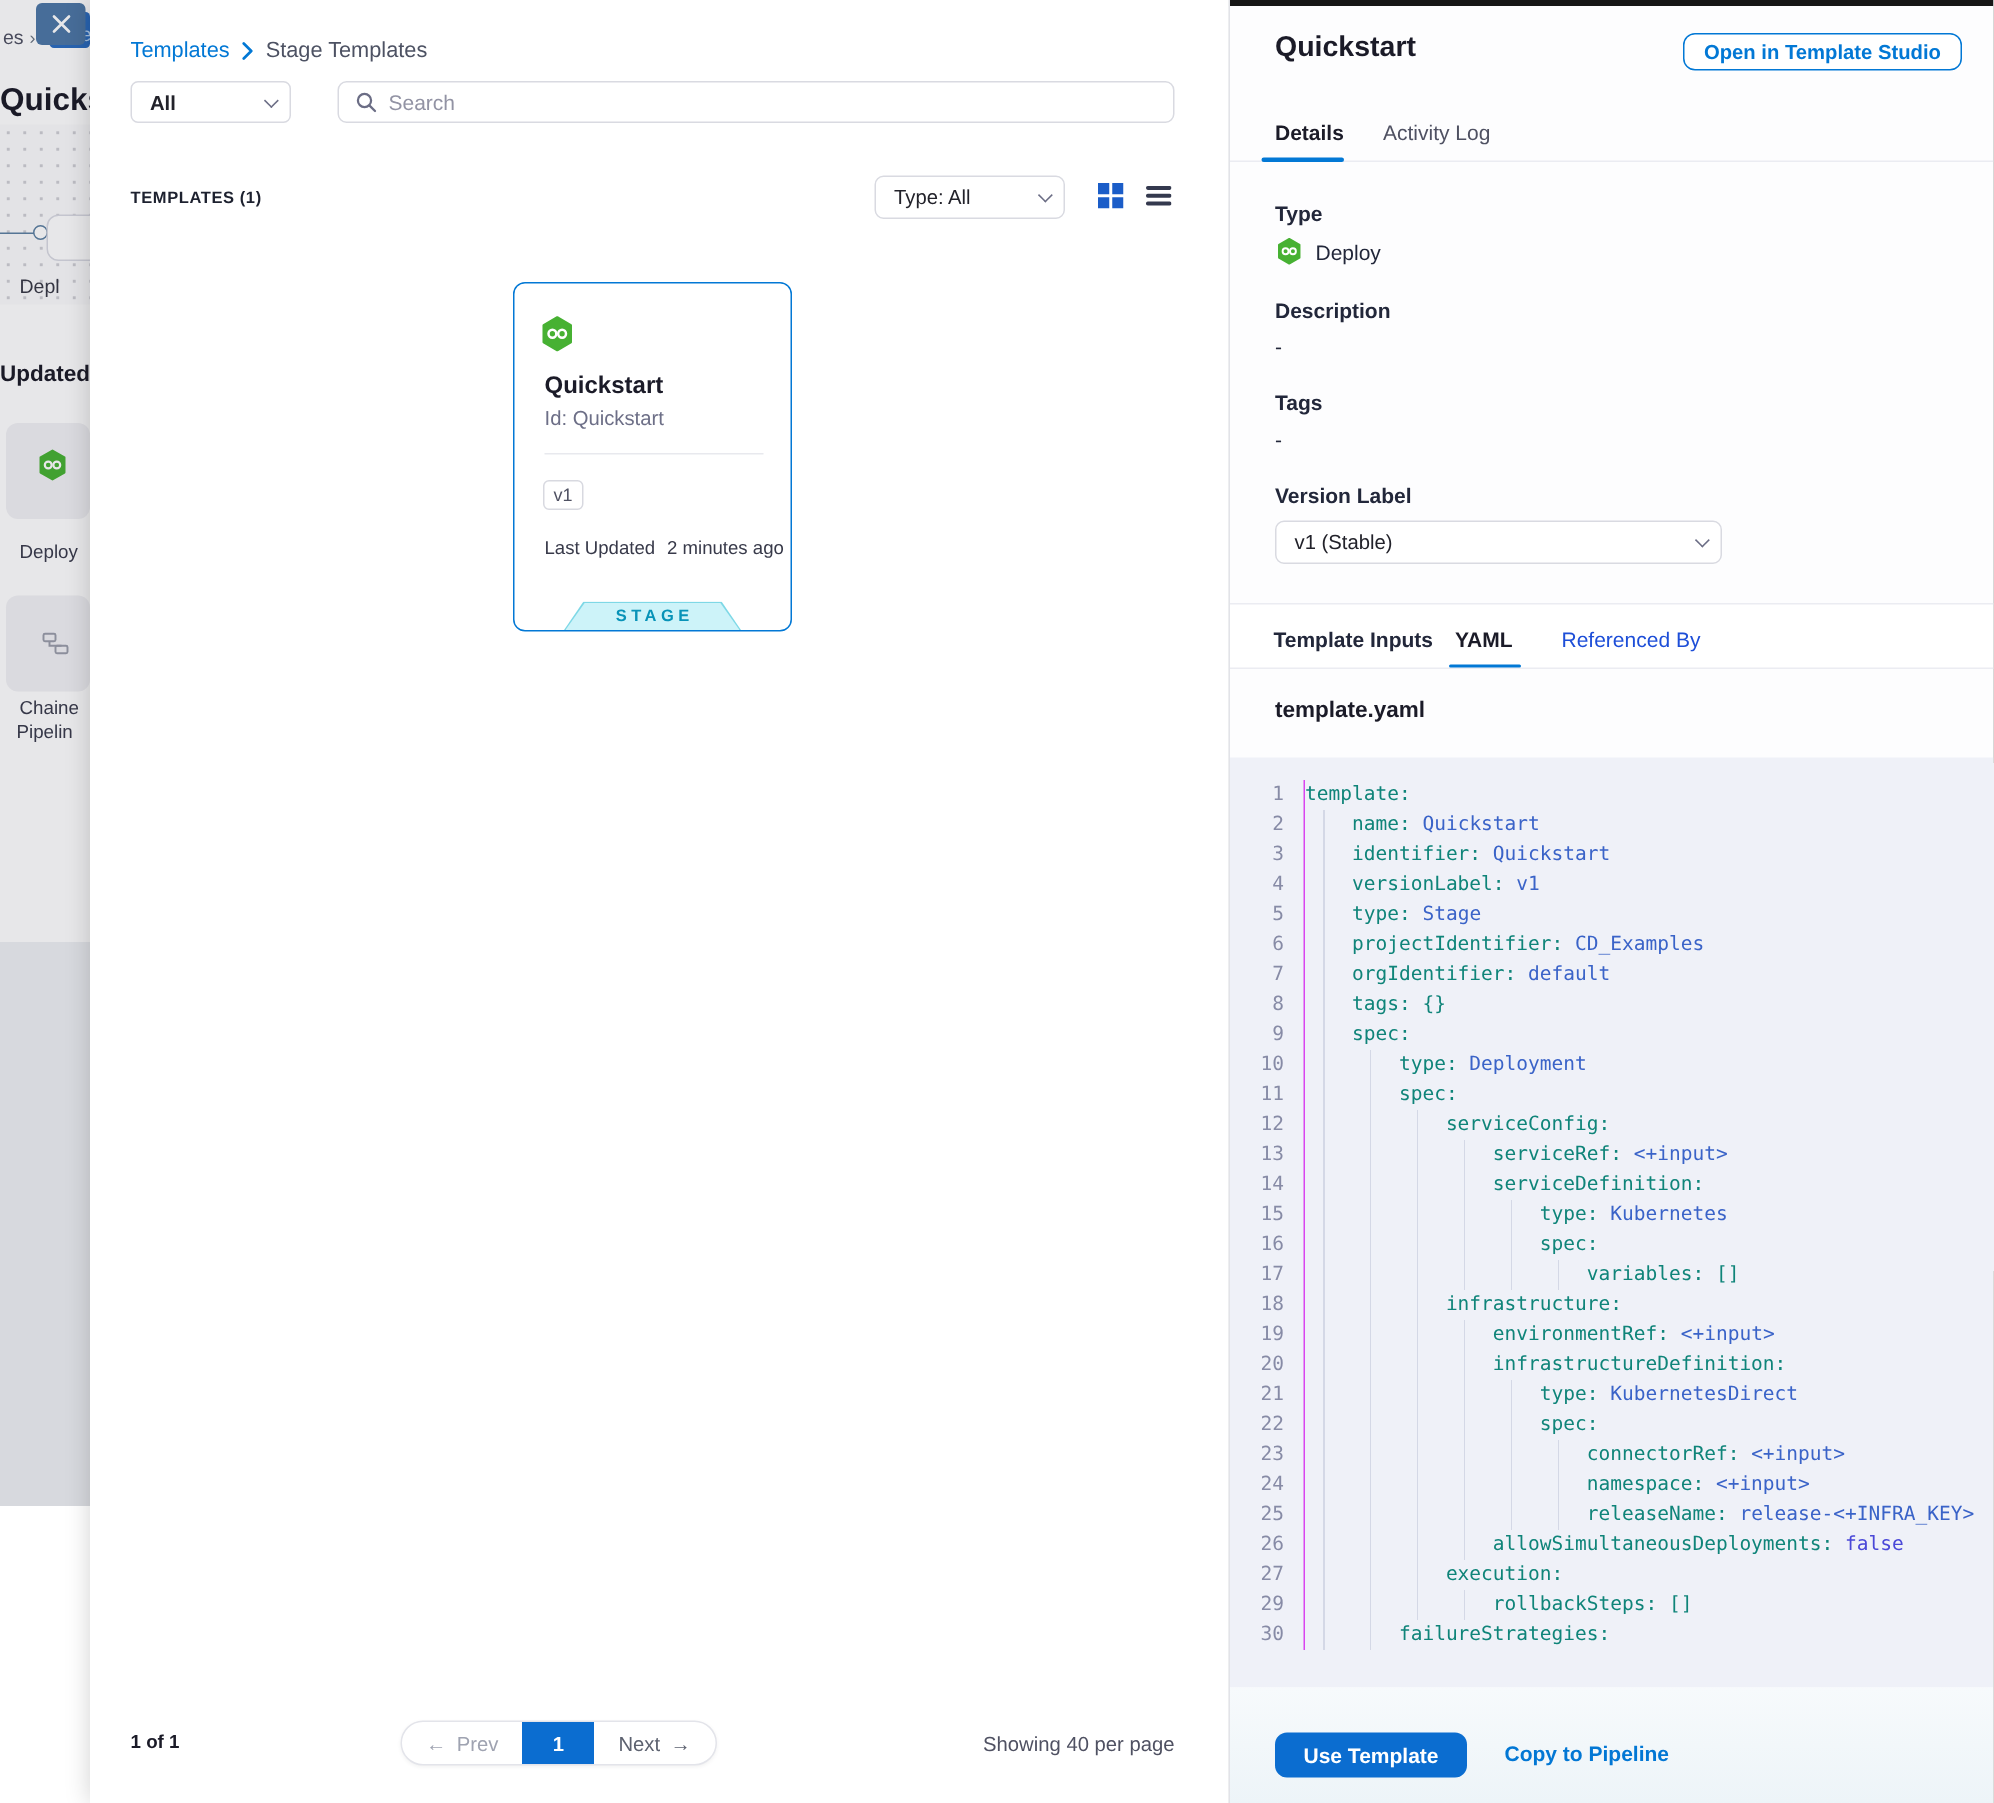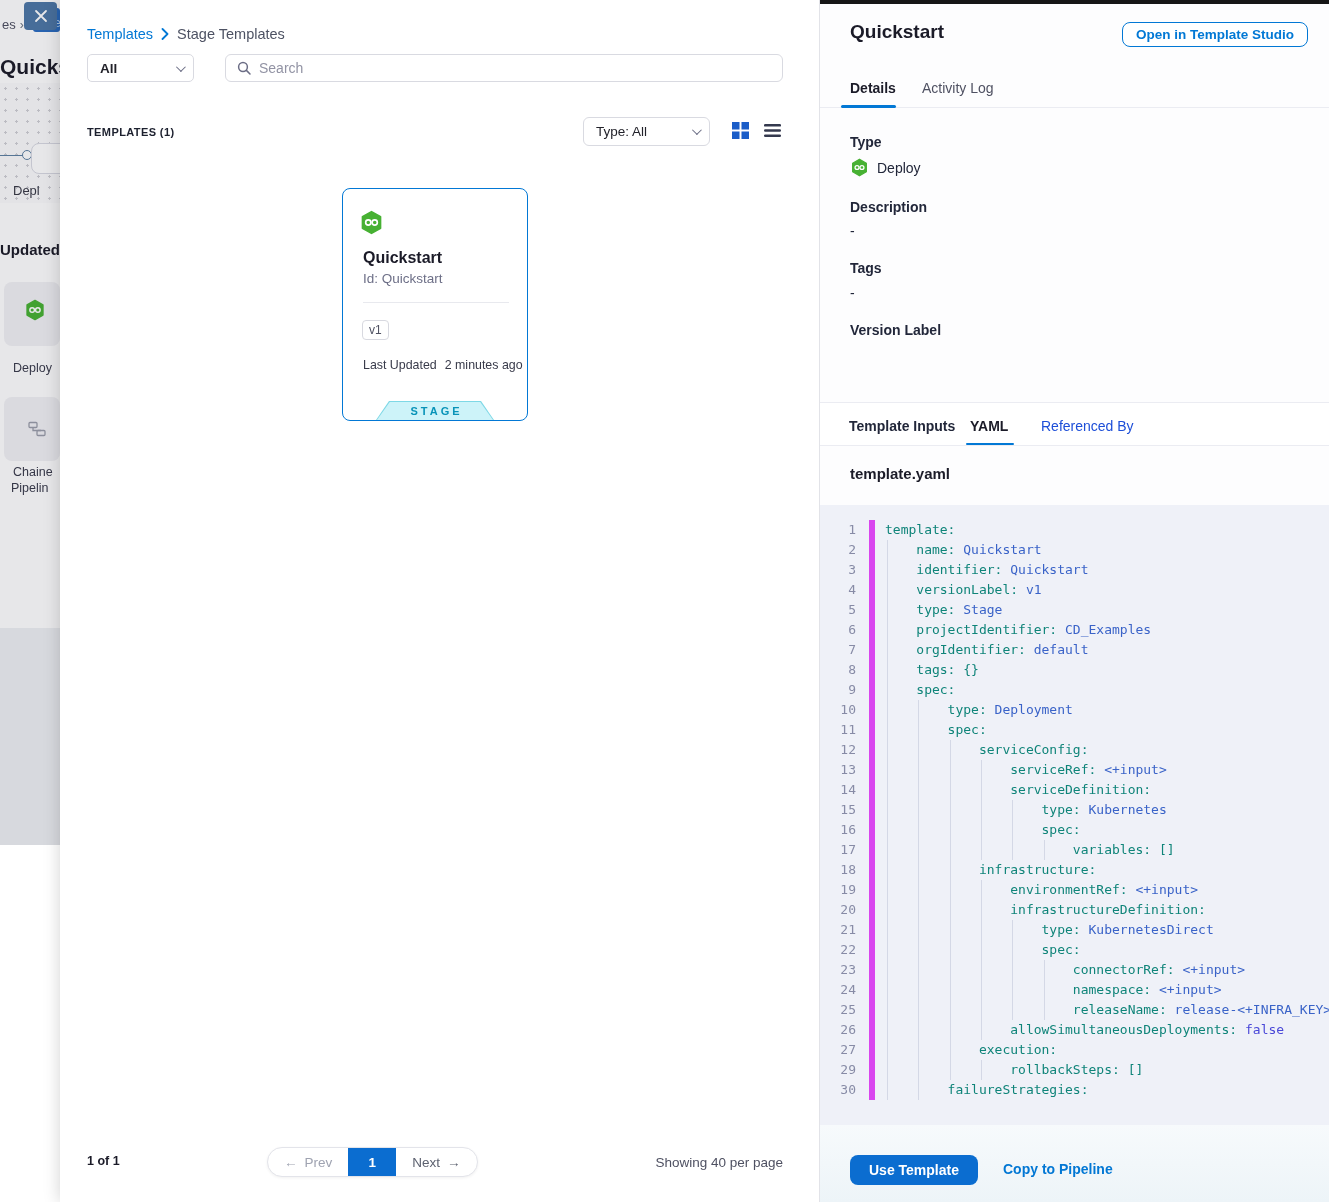--- a/index.html
+++ b/index.html
@@ -1,20 +1,20 @@
 <!DOCTYPE html>
 <html><head>
 <meta charset="utf-8">
 <style>
   * { margin:0; padding:0; box-sizing:border-box; }
   body { font-family:"Liberation Sans", sans-serif; background:#888; }
   .stage { position:relative; width:1329px; height:1202px; overflow:hidden; background:#fff; }
 
   
-  .bg-page { position:absolute; left:0; top:0; width:60px; height:845px; background:#fff; overflow:hidden; }
+  .bg-page { position:absolute; left:0; top:0; width:60px; height:1004px; background:#fff; overflow:hidden; }
   .bg-bottom { position:absolute; left:0; top:628px; width:60px; height:574px; background:#eef0f3; }
   .bg-crumbrow { position:absolute; left:2px; top:17px; font-size:13px; color:#4f5162; white-space:nowrap; }
   .bg-crumb-sep { color:#6b7582; font-size:12px; margin-left:4px; }
   .bg-chip { position:absolute; left:33px; top:8px; width:27px; height:24px; background:#2b6cc0; border-radius:3px; color:#b7d4f2; font-size:13px; display:flex; align-items:flex-end; padding:0 0 2px 2px; overflow:hidden; }
   .drawer-close { position:absolute; left:24px; top:2px; width:33px; height:28px; background:#4d78a6; border:none; border-radius:4px; cursor:pointer; display:flex; align-items:center; justify-content:center; }
   .bg-heading { position:absolute; left:0; top:55px; font-size:21px; font-weight:700; color:#1b1b28; white-space:nowrap; }
   .bg-canvas { position:absolute; left:0; top:83px; width:60px; height:120px; background:#fbfbfc;
     background-image:radial-gradient(#cfcfd4 1px, transparent 1.3px); background-size:11px 11px; }
   .bg-node-line { position:absolute; left:0; top:72px; width:23px; height:0; border-top:1.5px solid #5d80a2; }
   .bg-node-circle { position:absolute; left:22px; top:67px; width:10px; height:10px; border:1.5px solid #5d80a2; border-radius:50%; background:#fff; }
@@ -75,21 +75,21 @@
   .fld-value { position:absolute; left:30px; font-size:14px; color:#22273a; }
   .type-row { position:absolute; left:30px; top:158px; display:flex; align-items:center; gap:8px; font-size:14px; color:#22273a; }
   .ver-sel { position:absolute; left:30px; top:347px; width:298px; height:29px; font-size:13.5px; color:#22222a; border-radius:6px; }
   .tabs2 { position:absolute; left:0; top:402px; right:0; height:44px; border-top:1px solid #ebecf2; border-bottom:1px solid #ebecf2; background:#fff; }
   .t2 { position:absolute; top:15px; font-size:14px; cursor:pointer; }
   .yaml-head { position:absolute; left:30px; top:465px; font-size:15px; font-weight:700; color:#1b1b28; }
 
   .code-area { position:absolute; left:0; right:0; top:505px; height:620px; background:#eff1f8; overflow:hidden; padding-top:15px; }
   .cl { display:flex; height:20px; font-family:"DejaVu Sans Mono", monospace; font-size:13px; line-height:20px; white-space:pre; }
   .ln { width:36px; text-align:right; color:#878ba6; flex-shrink:0; }
-  .code { margin-left:13px; border-left:6px solid #d946ef; padding-left:10px; }
+  .code { margin-left:13px; border-left:1px solid #d946ef; }
   .yk { color:#0f8479; }
   .yv { color:#3a63c8; }
   .yb { color:#4a48d8; }
 
   .rp-footer { position:absolute; left:0; right:0; top:1125px; bottom:0; background:linear-gradient(#f7fafc, #edf4f8); }
   .use-btn { position:absolute; left:30px; top:30px; width:128px; height:30px; background:#0b6dd0; border:none; border-radius:8px; color:#fff; font-size:14px; font-weight:700; cursor:pointer; font-family:"Liberation Sans",sans-serif; }
   .copy-btn { position:absolute; left:183px; top:36px; background:none; border:none; color:#0277d4; font-size:14px; font-weight:700; cursor:pointer; font-family:"Liberation Sans",sans-serif; }
 </style>
 </head>
 <body>
@@ -231,20 +231,24 @@
             <circle cx="15.1" cy="12" r="2.5"></circle>
           </g>
       </svg>
       <span>Deploy</span>
     </div>
     <div class="fld-label" style="top:199px">Description</div>
     <div class="fld-value" style="top:223px">-</div>
     <div class="fld-label" style="top:260px">Tags</div>
     <div class="fld-value" style="top:285px">-</div>
     <div class="fld-label" style="top:322px">Version Label</div>
+    <div class="sel ver-sel">
+      <span>v1 (Stable)</span>
+      <span class="chev"></span>
+    </div>
 
     <div class="tabs2">
       <span class="t2" style="left:29px; color:#22273a; font-weight:700;">Template Inputs</span>
       <span class="t2" style="left:150px; color:#1b1b28; font-weight:700;">YAML</span>
       <div class="tab-underline" style="left:146px; bottom:0; top:auto; width:48px;"></div>
       <span class="t2" style="left:221px; color:#1d4ed8;">Referenced By</span>
     </div>
     <div class="yaml-head">template.yaml</div>
 
     <div class="code-area">

